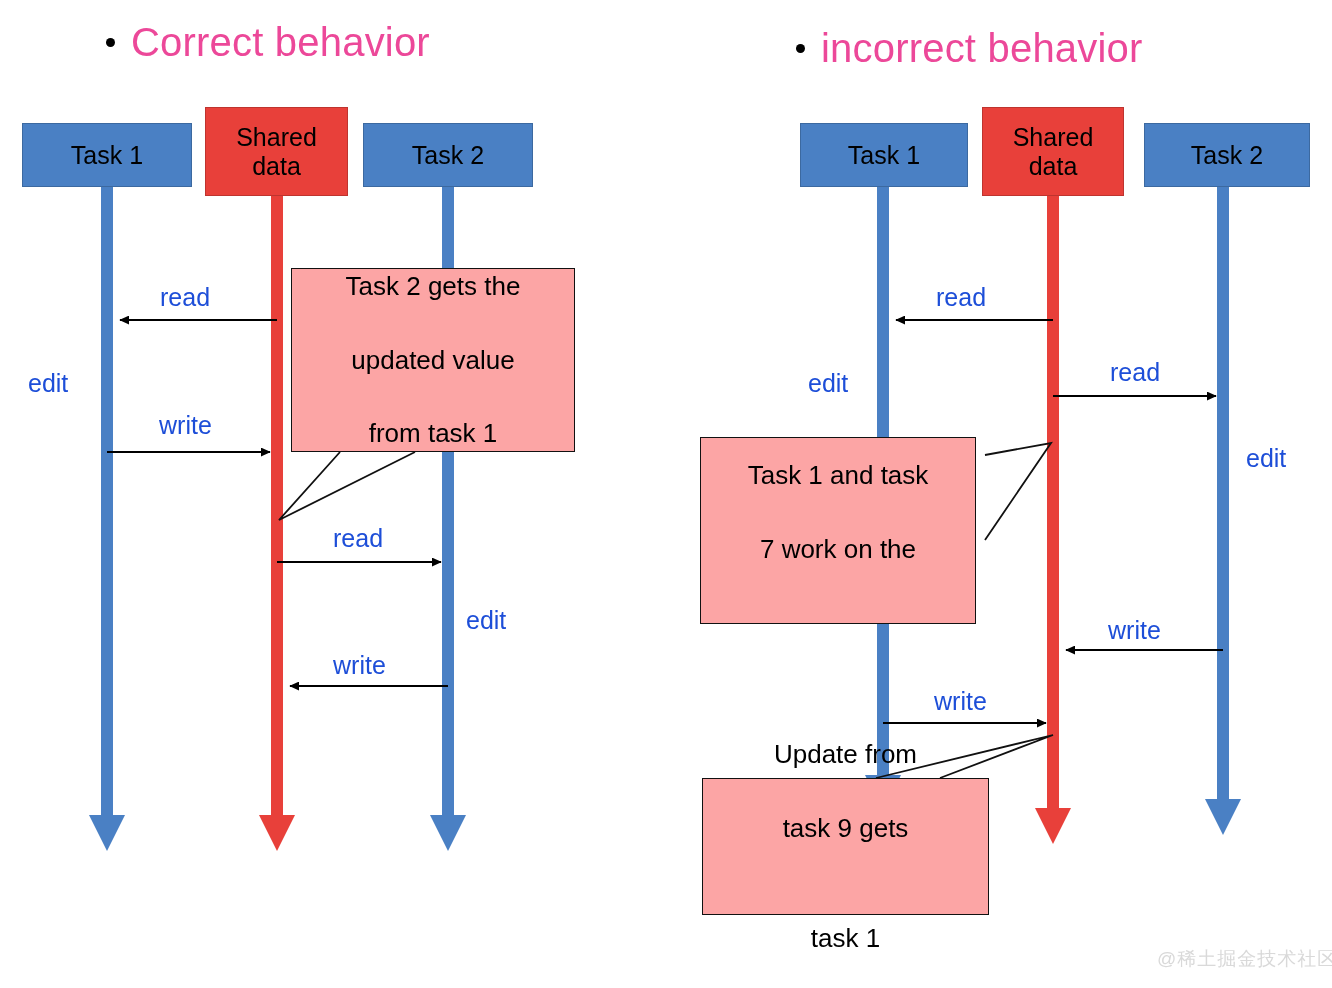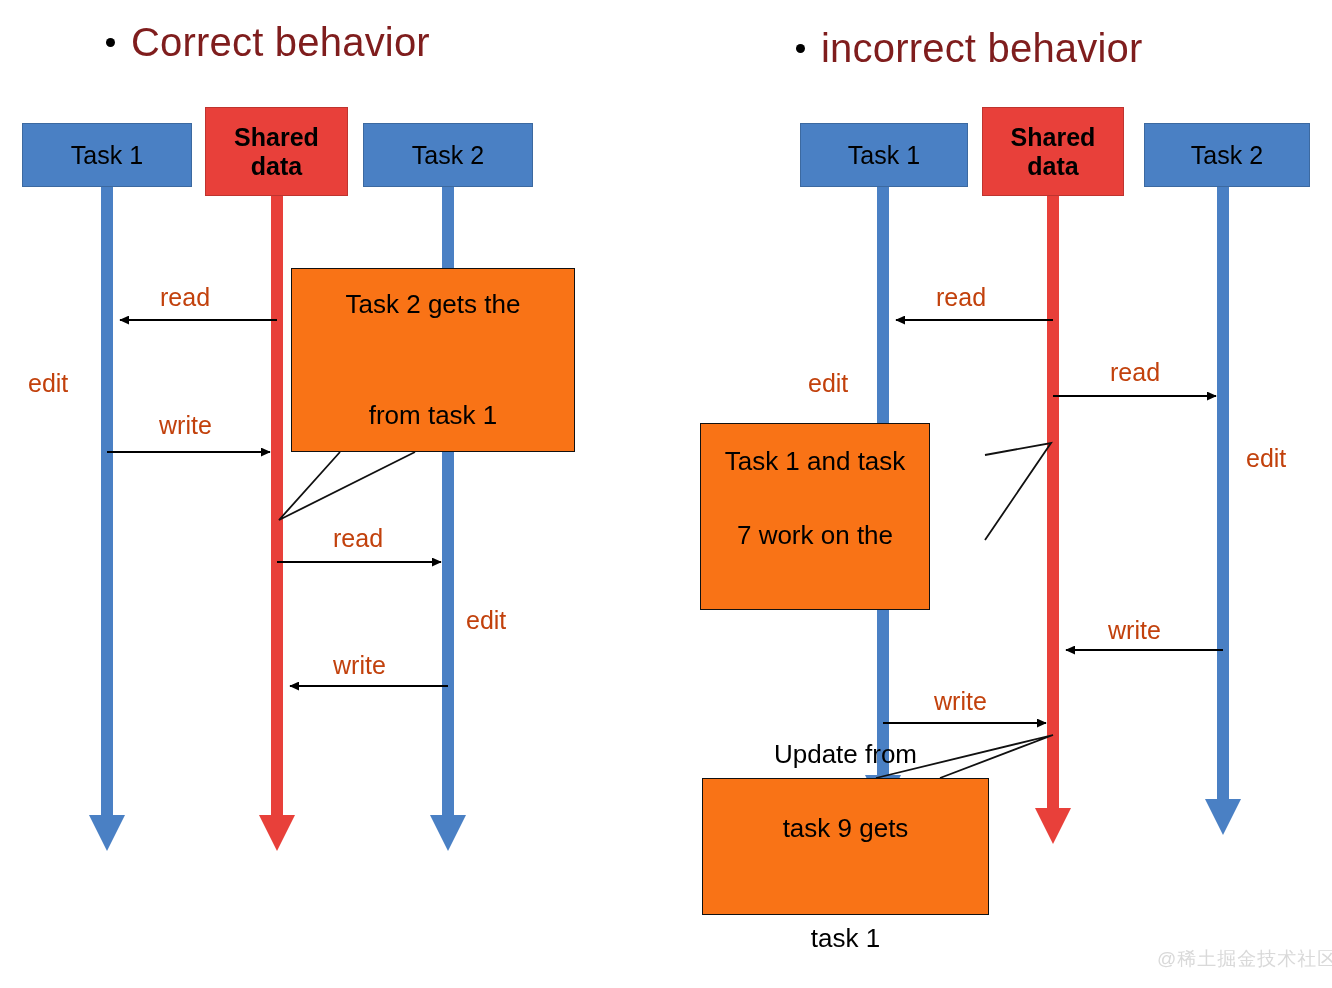--- a/index.html
+++ b/index.html
@@ -13,21 +13,21 @@
   #canvas {
     position: relative;
     width: 1332px;
     height: 988px;
     background: #ffffff;
     overflow: hidden;
   }
   .panel-title {
     position: absolute;
     font-size: 40px;
-    color: #7f1d1d;
+    color: #ec4899;
     white-space: nowrap;
     letter-spacing: 0.2px;
   }
   .bullet-dot {
     display: inline-block;
     width: 9px;
     height: 9px;
     border-radius: 50%;
     background: #000000;
     vertical-align: middle;
@@ -40,40 +40,40 @@
     display: flex;
     align-items: center;
     justify-content: center;
     text-align: center;
     color: #000000;
     font-size: 25px;
     line-height: 1.16;
     border: 1px solid rgba(0,0,0,0.18);
   }
   .actor-box.blue { background: #4A80C4; }
-  .actor-box.red  { background: #E8403A; font-weight: bold; }
+  .actor-box.red  { background: #E8403A; }
 
   svg.overlay {
     position: absolute;
     left: 0;
     top: 0;
     width: 1332px;
     height: 988px;
     pointer-events: none;
   }
   .msg-label {
     position: absolute;
     font-size: 25px;
-    color: #c2410c;
+    color: #1d4ed8;
     white-space: nowrap;
   }
   .callout {
     position: absolute;
     box-sizing: border-box;
-    background: #f97316;
+    background: #fca5a5;
     border: 1.6px solid #111111;
     display: flex;
     align-items: center;
     justify-content: center;
     text-align: center;
     font-size: 26px;
     line-height: 1.42;
     color: #000000;
     z-index: 3;
   }
@@ -190,26 +190,26 @@
   <div class="msg-label" style="left:936px; top:283px;">read</div>
   <div class="msg-label" style="left:808px; top:369px;">edit</div>
   <div class="msg-label" style="left:1110px; top:358px;">read</div>
   <div class="msg-label" style="left:1246px; top:444px;">edit</div>
   <div class="msg-label" style="left:1108px; top:616px;">write</div>
   <div class="msg-label" style="left:934px; top:687px;">write</div>
 
   <div class="callout" style="left:291px; top:268px; width:284px; height:184px;">
     <span>
       <span>Task 2 gets the</span><br>
-      <br>
+      <span>updated value</span><br>
       <span>from task 1</span>
     </span>
   </div>
 
-  <div class="callout" style="left:700px; top:423px; width:230px; height:187px;">
+  <div class="callout" style="left:700px; top:437px; width:276px; height:187px;">
     <span>
       <span>Task 1 and task</span><br>
       <span>7 work on the</span><br>
     </span>
   </div>
 
   <div class="callout" style="left:702px; top:778px; width:287px; height:137px;">
     <span>
       <span>Update from</span><br>
       <span>task 9 gets</span><br>

